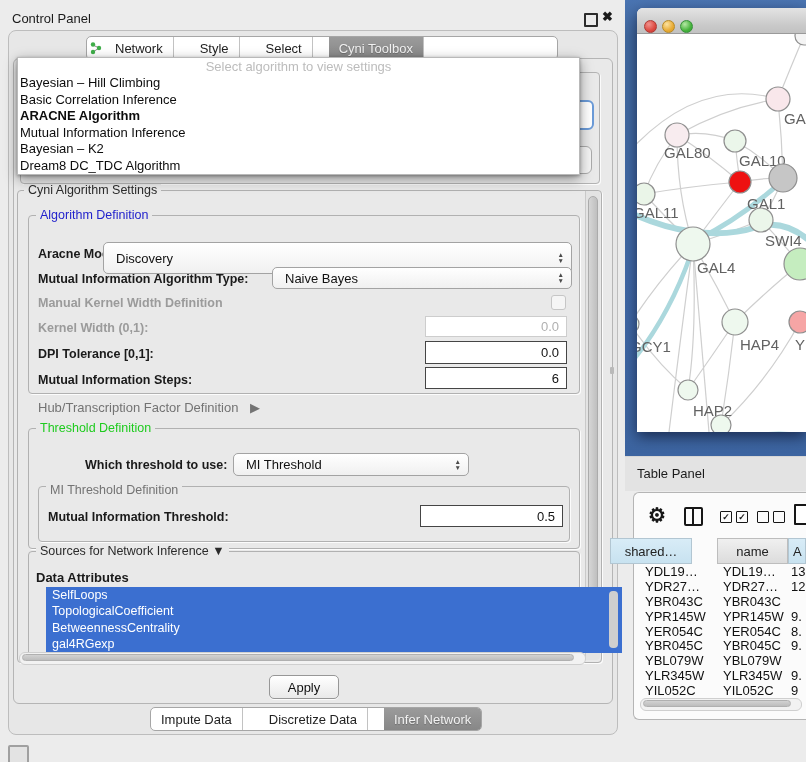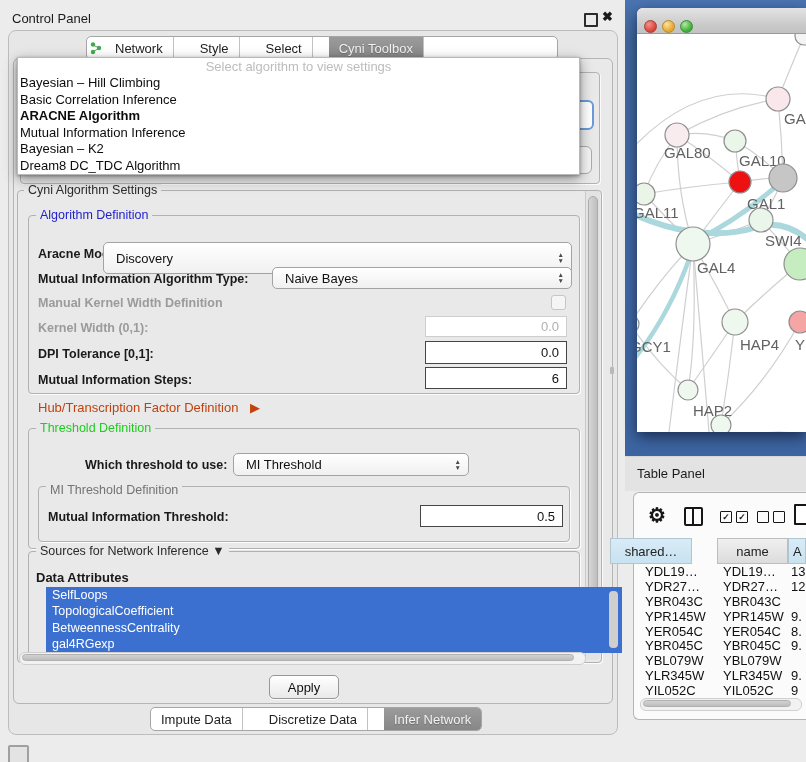--- a/index.html
+++ b/index.html
@@ -207,21 +207,21 @@
 
 <div class="lbl dis" style="left:38px;top:321px;">Kernel Width (0,1):</div>
 <div class="field dis" style="left:425px;top:316px;width:142px;height:21px;">0.0</div>
 
 <div class="lbl" style="left:38px;top:347px;">DPI Tolerance [0,1]:</div>
 <div class="field" style="left:425px;top:341px;width:142px;height:23px;">0.0</div>
 
 <div class="lbl" style="left:38px;top:373px;">Mutual Information Steps:</div>
 <div class="field" style="left:425px;top:367px;width:142px;height:22px;">6</div>
 
-<div class="abs" style="left:38px;top:400px;font-size:13px;color:#c2410c;">
+<div class="abs" style="left:38px;top:400px;font-size:13px;color:#737373;">
   <span>Hub/Transcription Factor Definition</span>
   <span style="margin-left:8px;">▶</span>
 </div>
 
 <div class="abs grp" style="left:28px;top:428px;width:550px;height:119px;"></div>
 <div class="gtitle" style="left:36px;top:422px;color:#1ecb1e;">Threshold Definition</div>
 
 <div class="lbl" style="left:85px;top:458px;">Which threshold to use:</div>
 <div class="combo" style="left:233px;top:453px;width:236px;height:23px;">
   <span>MI Threshold</span>

